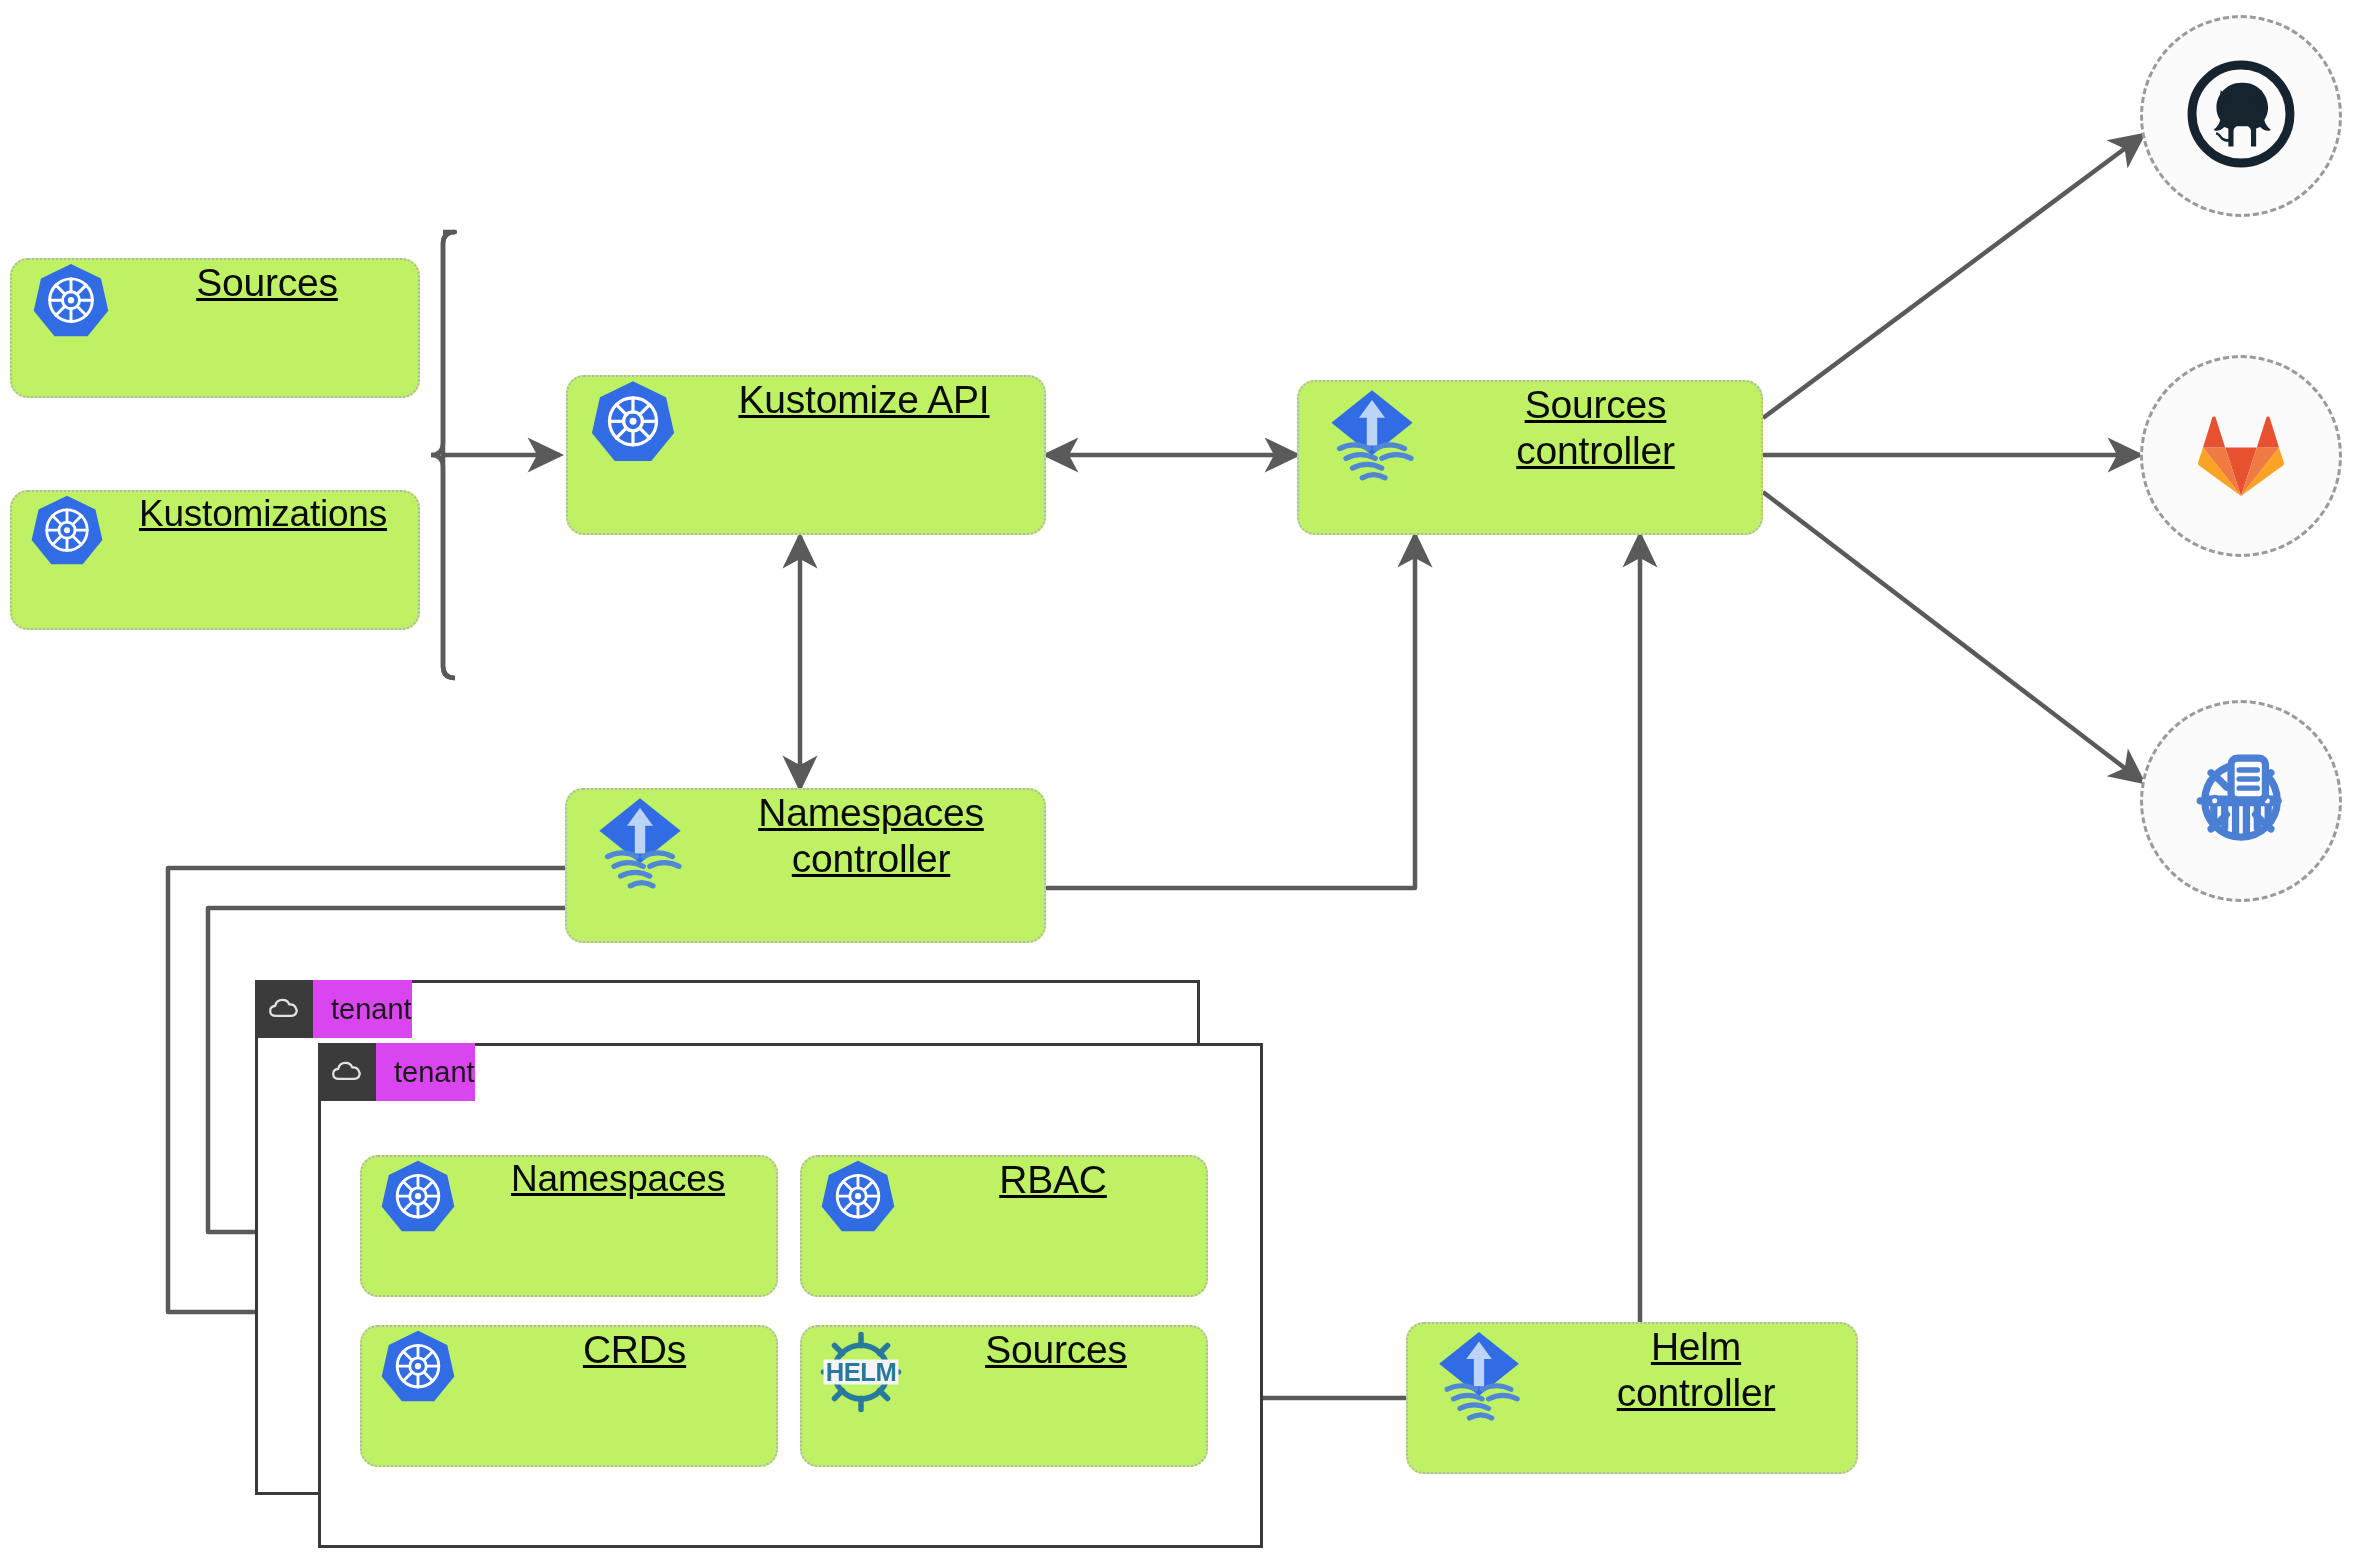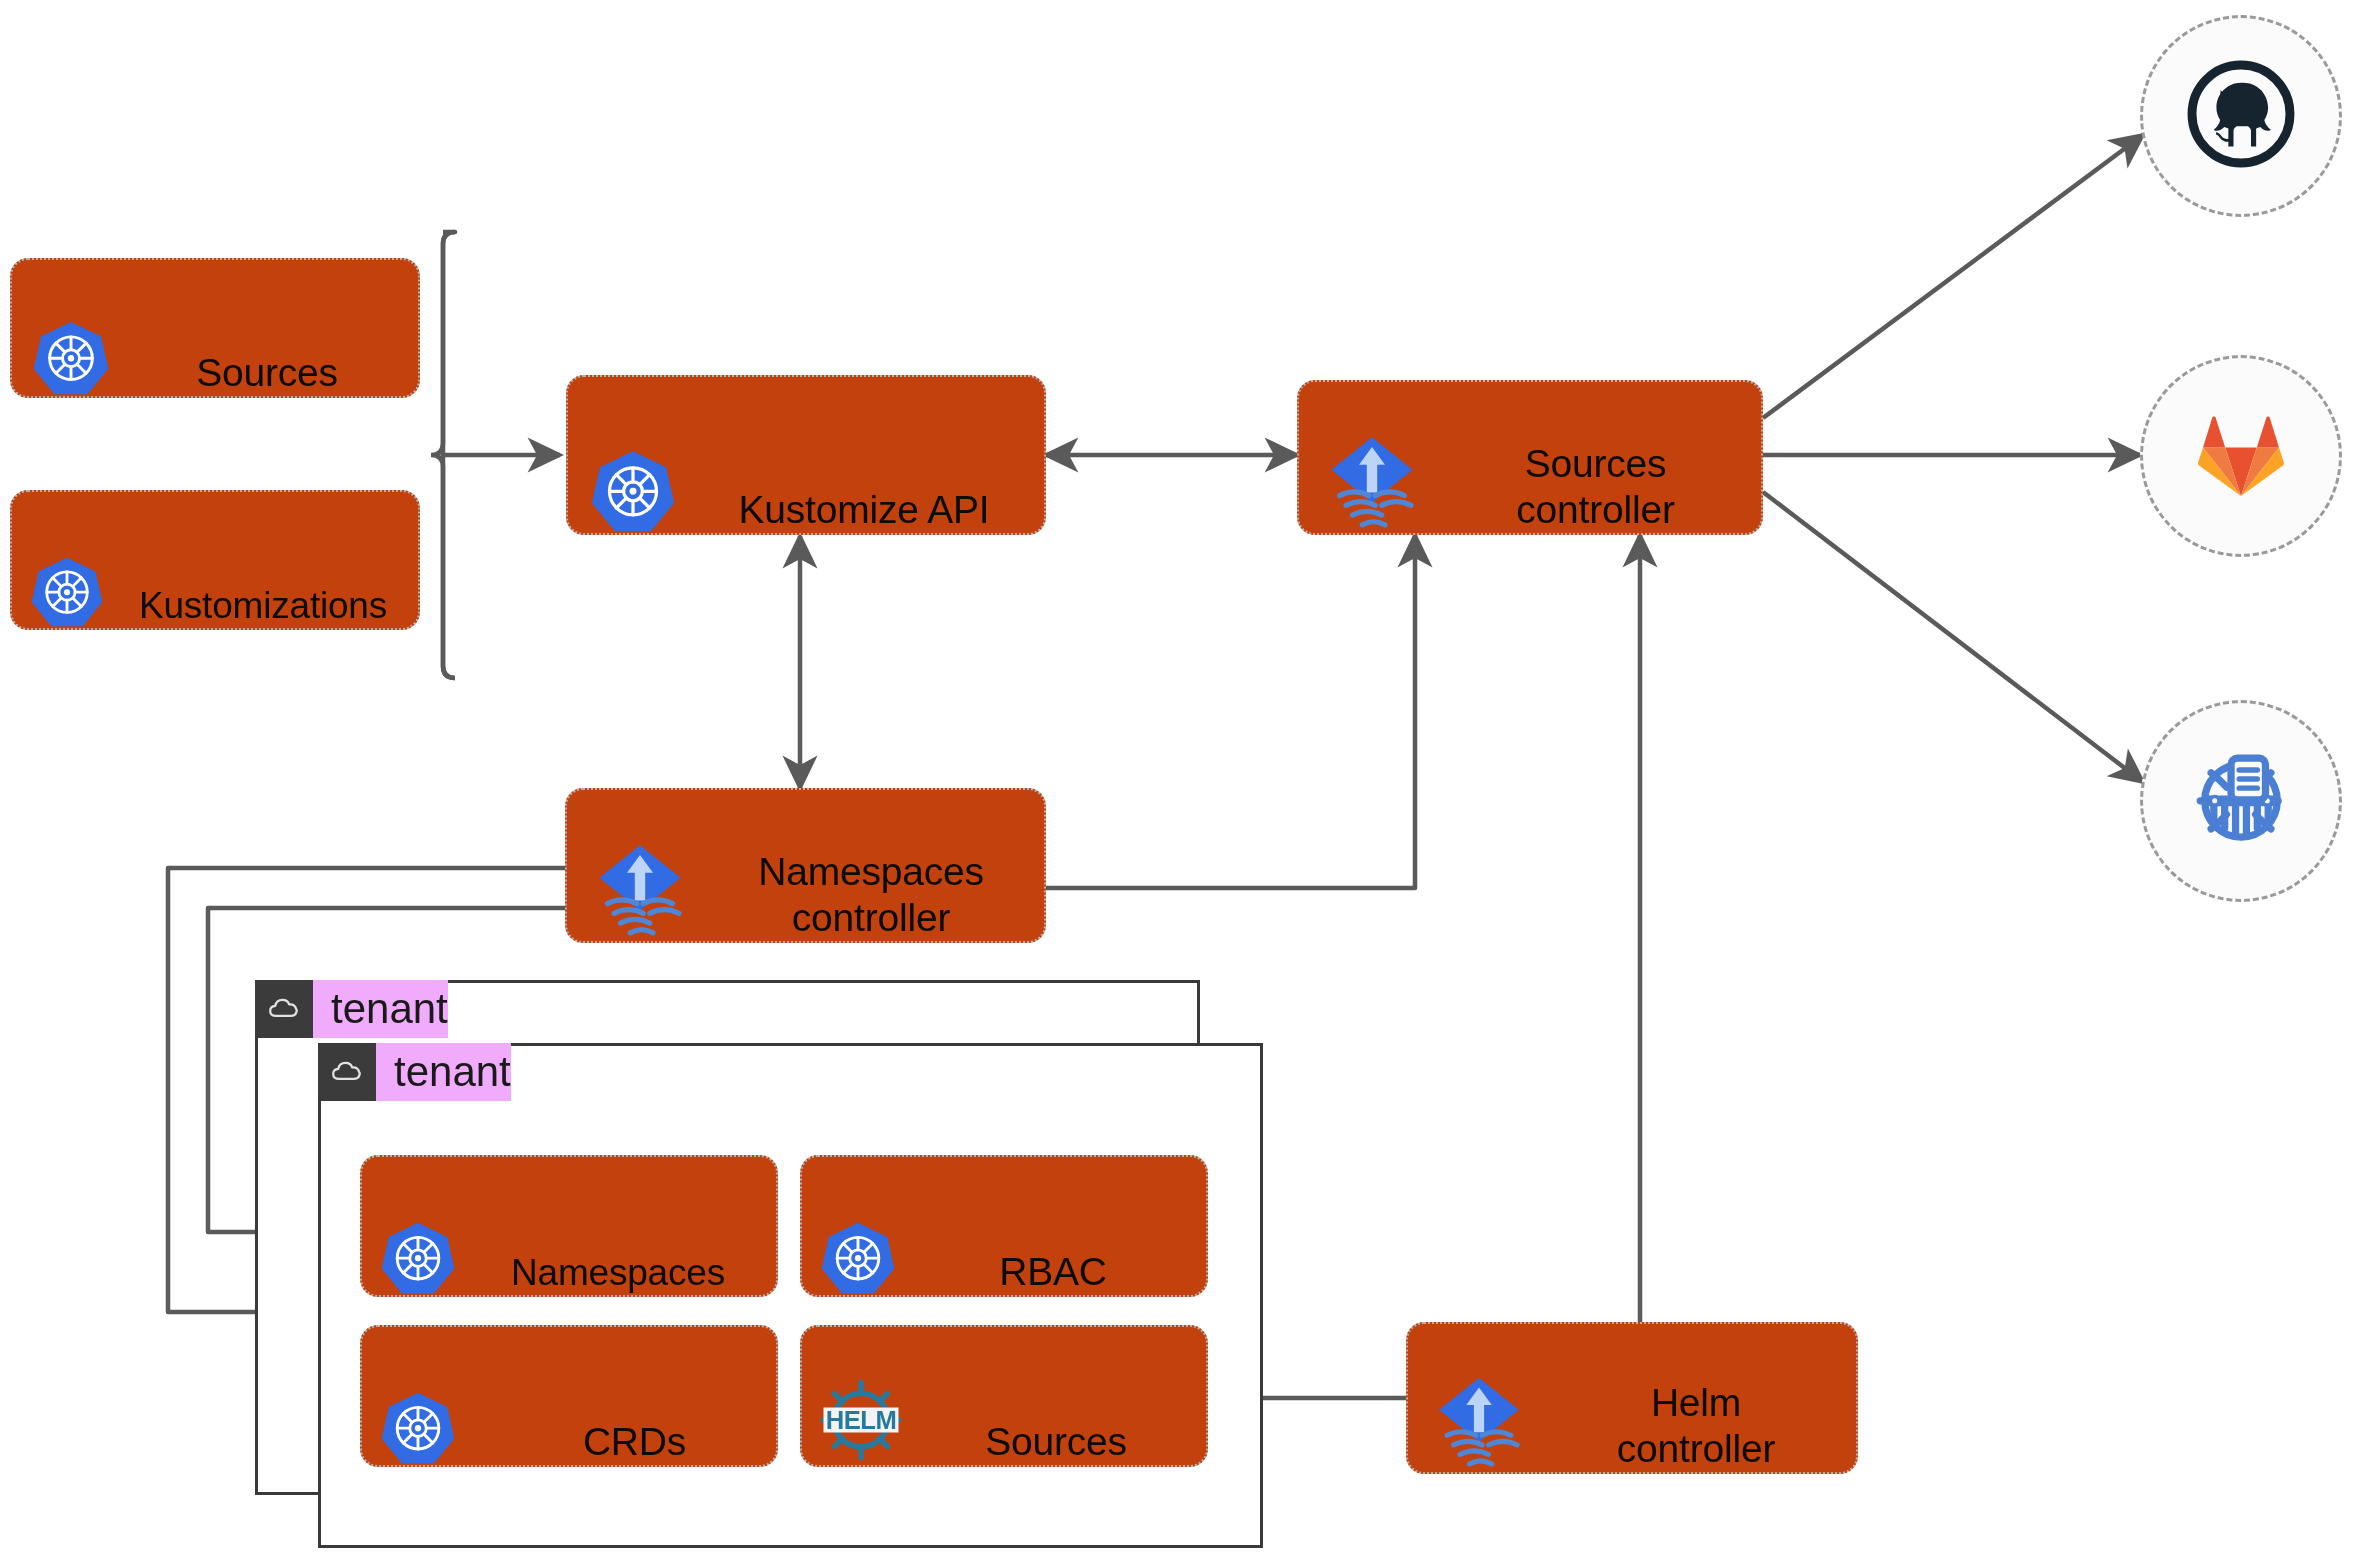--- a/index.html
+++ b/index.html
@@ -18,26 +18,27 @@
   #edges {
     position: absolute;
     left: 0; top: 0;
     width: 2370px; height: 1558px;
     pointer-events: none;
   }
 
   
   .node {
     position: absolute;
-    background: #c2410c;
+    background: #bef264;
     border: 2px dotted #b3b3b3;
     border-radius: 18px;
     display: flex;
-    align-items: flex-end;
+    align-items: flex-start;
     z-index: 5;
+    text-decoration: underline;
   }
   .node .ico {
     flex: 0 0 auto;
     display: flex;
     align-items: center;
     justify-content: center;
   }
   .node .lbl {
     flex: 1 1 auto;
     text-align: center;
@@ -64,23 +65,23 @@
     display: flex;
     align-items: center;
   }
   .tenant .tab .sq {
     width: 58px; height: 58px;
     background: #3b3b3b;
     display: flex; align-items: center; justify-content: center;
   }
   .tenant .tab .tname {
     color: #1a1a1a;
-    font-size: 42px;
+    font-size: 29px;
     padding-left: 18px;
-    background: #f0abfc;
+    background: #d946ef;
     line-height: 58px;
   }
 
   
   .provider {
     position: absolute;
     border: 3px dashed #9a9a9a;
     border-radius: 50%;
     background: #fbfbfb;
     display: flex;

